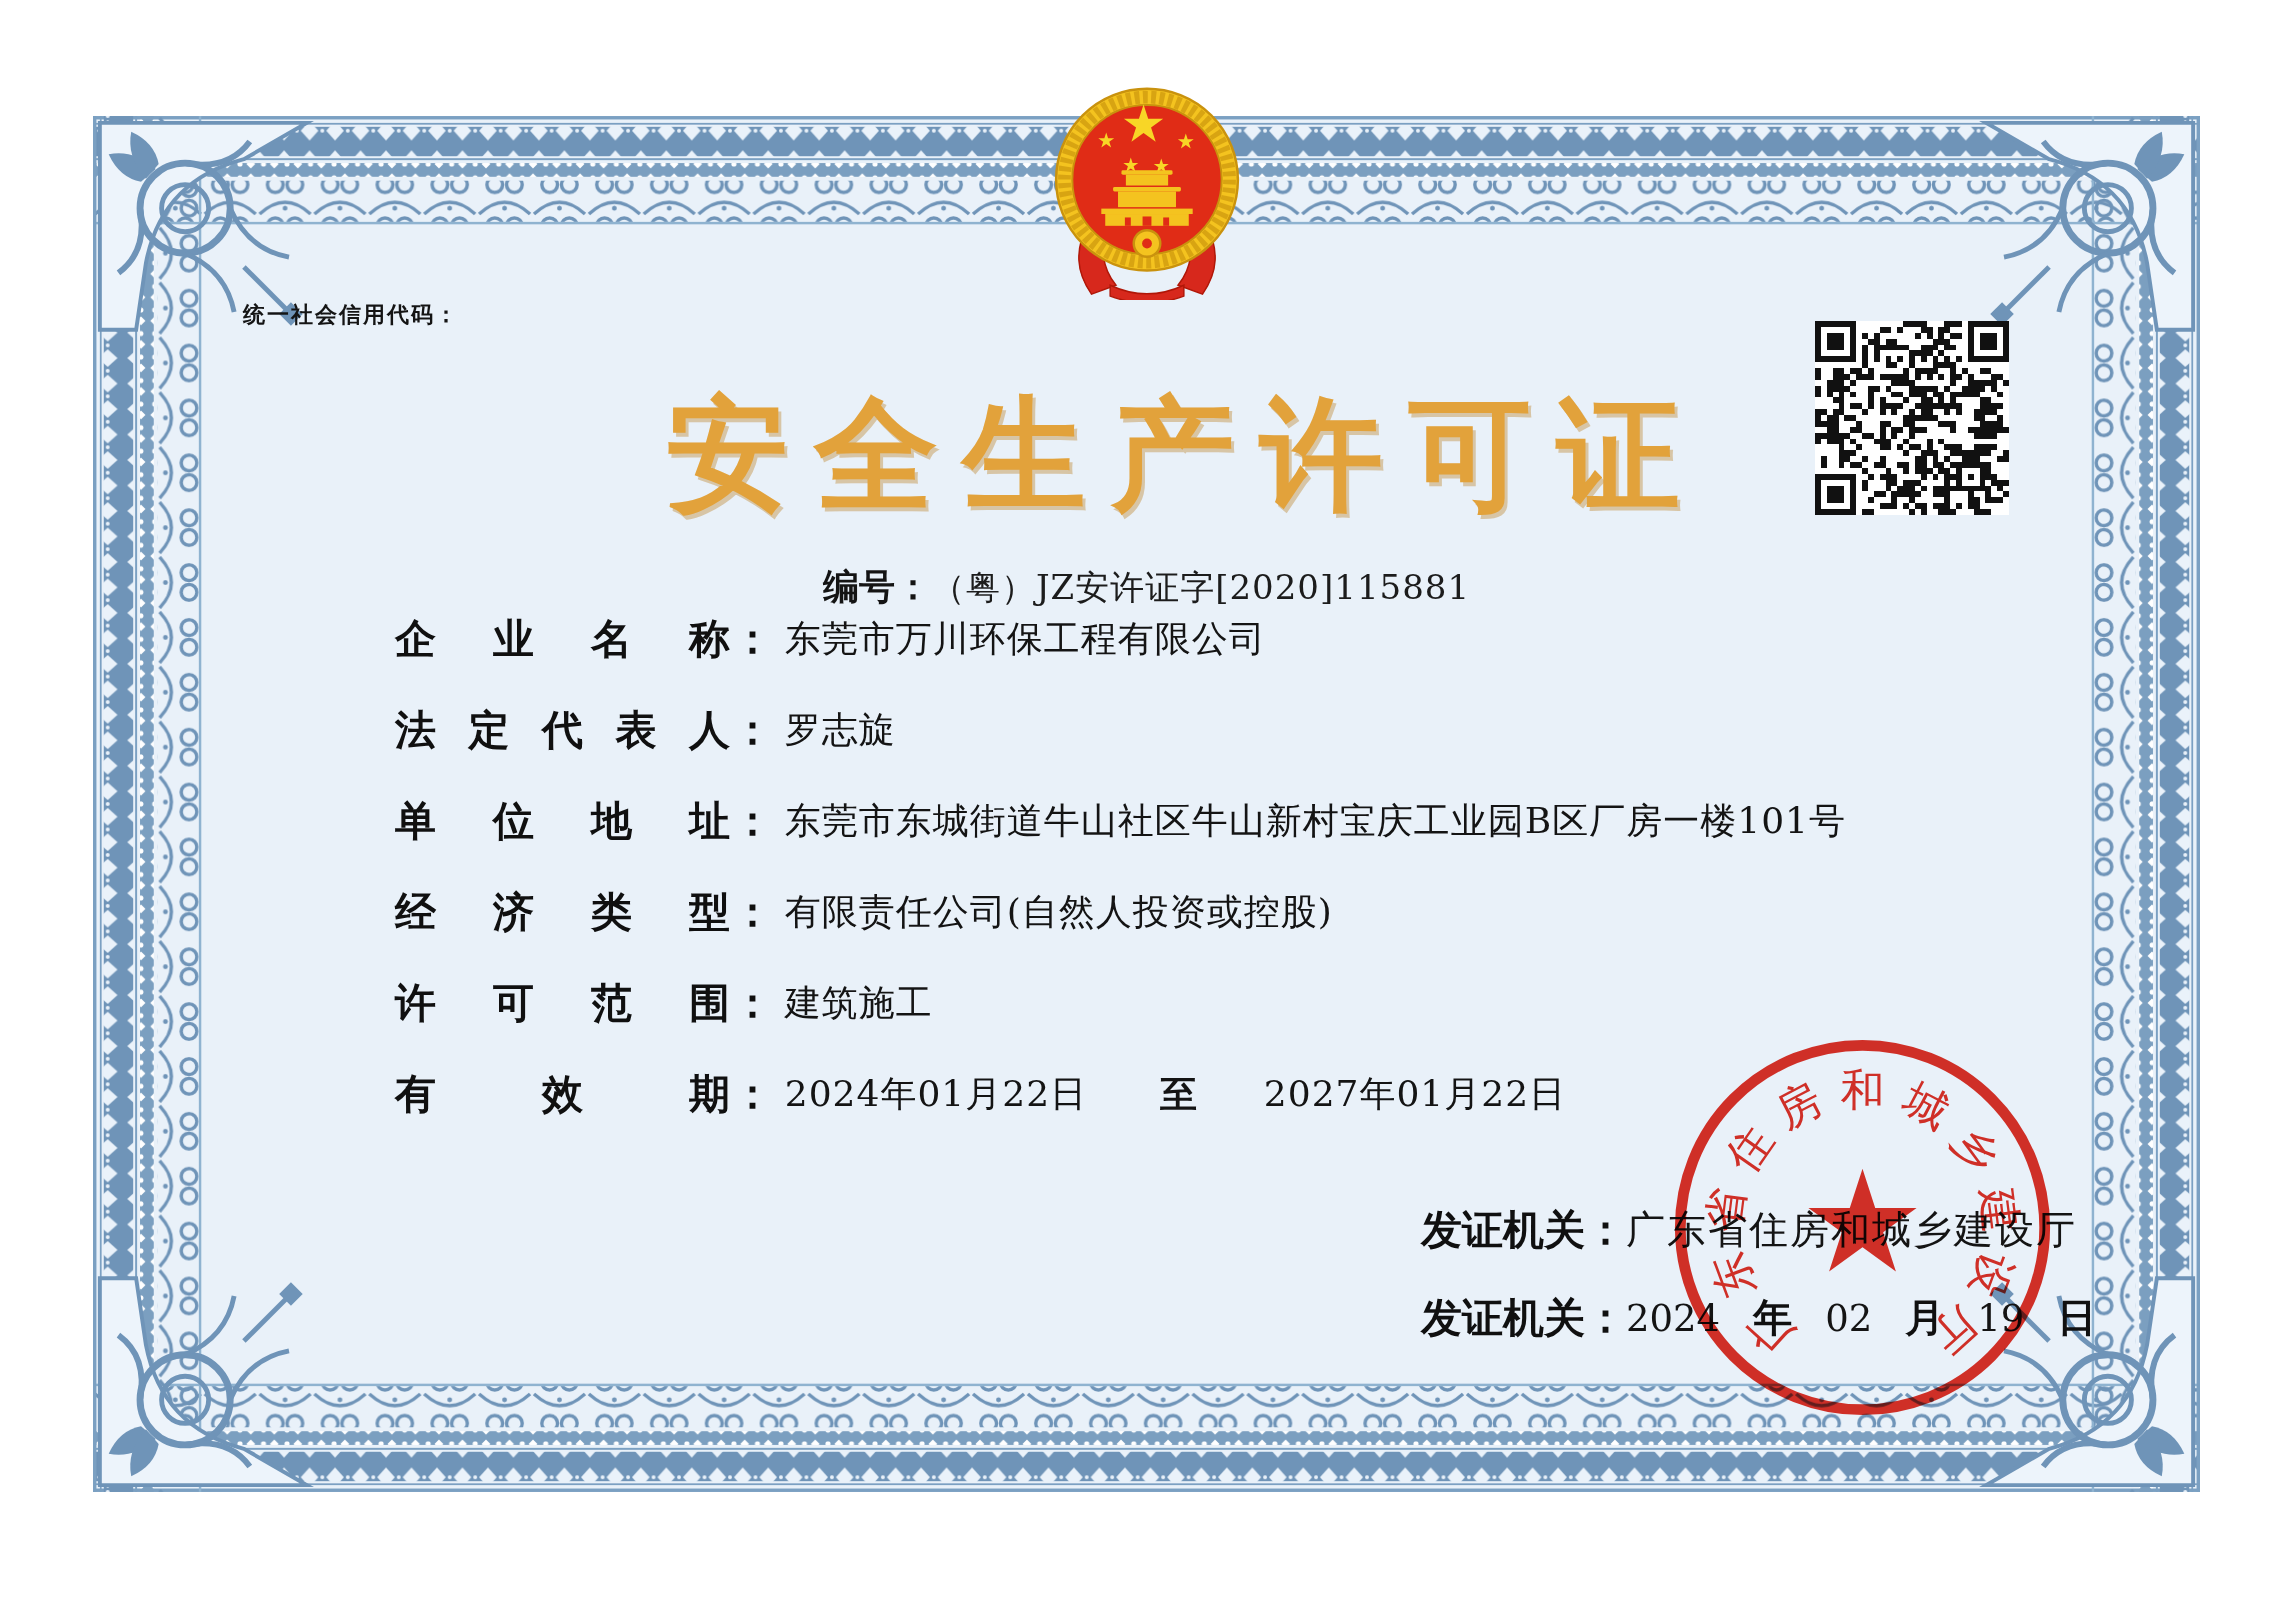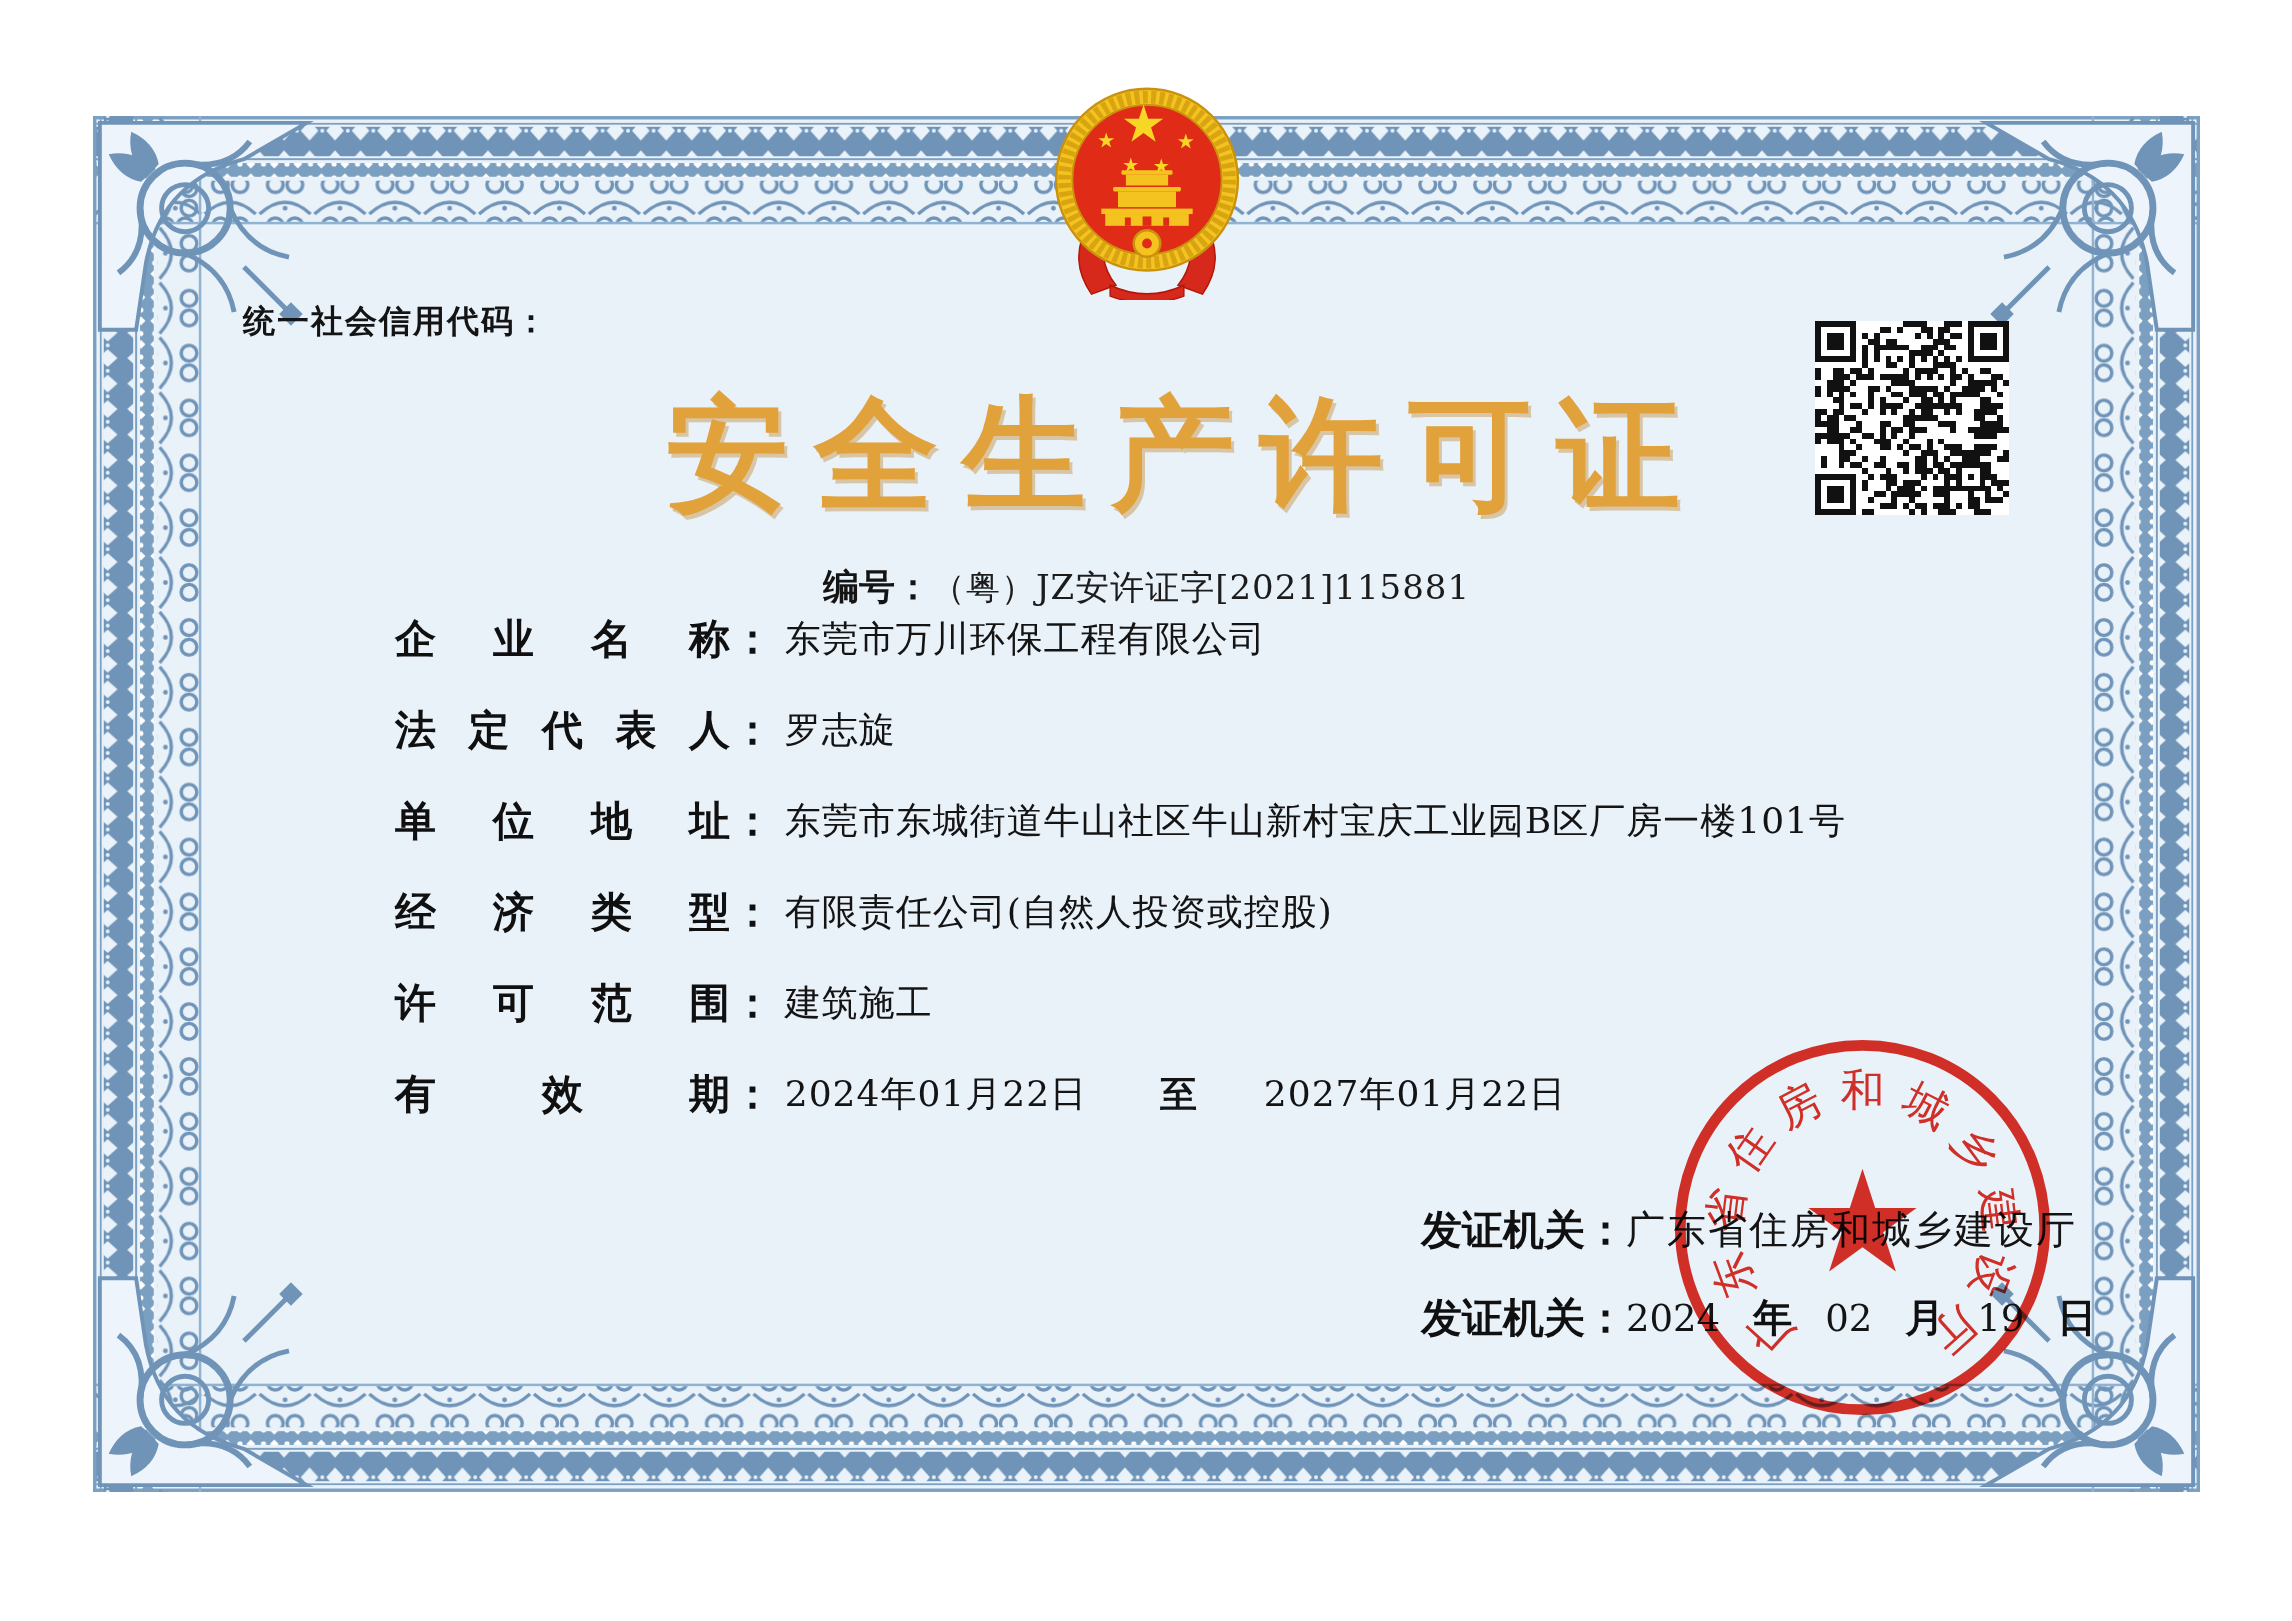--- a/index.html
+++ b/index.html
@@ -5,21 +5,21 @@
   html,body{margin:0;padding:0;background:#ffffff;}
   .page{position:relative;width:2293px;height:1621px;background:#ffffff;overflow:hidden;
         font-family:"DejaVu Sans","Liberation Sans",sans-serif;color:#111;}
   .abs{position:absolute;}
 
   
   #frame-svg{left:93px;top:116px;}
 
   
   .credit-line{left:243px;top:300px;display:flex;align-items:baseline;}
-  .credit-label{font-size:32px;font-weight:800;letter-spacing:2px;color:#141414;}
+  .credit-label{font-size:22px;font-weight:800;letter-spacing:2px;color:#141414;}
   .credit-value{font-family:"DejaVu Serif","Liberation Serif",serif;font-size:35px;letter-spacing:2px;color:#1c1c1c;}
   .title{left:0;top:374px;width:2293px;text-align:center;font-size:123px;font-weight:800;
          letter-spacing:25.5px;color:#e2a23b;text-shadow:2.9px 3.9px 0 rgba(186,126,32,.38);padding-left:39px;}
   .number-line{left:0;top:535px;width:2293px;display:flex;justify-content:center;align-items:baseline;}
   .number-label{font-size:36px;font-weight:800;color:#141414;margin-top:28px;}
   .number-value{font-family:"DejaVu Serif","Liberation Serif",serif;font-size:34px;color:#1c1c1c;letter-spacing:1px;}
 
   
   #fields{left:395px;top:594px;width:1666px;}
   .frow{height:91px;display:flex;align-items:center;}
@@ -705,21 +705,21 @@
     </svg>
 
   <div class="abs credit-line">
     <span class="credit-label">统一社会信用代码：</span>
   </div>
 
   <div class="abs title">安全生产许可证</div>
 
   <div class="abs number-line">
     <span class="number-label">编号：</span>
-    <span class="number-value">（粤）JZ安许证字[2021]115881</span>
+    <span class="number-value">（粤）JZ安许证字[2020]115881</span>
   </div>
 
   <div id="fields" class="abs">
       <div class="frow">
         <span class="flabel">
           <span>企</span>
           <span>业</span>
           <span>名</span>
           <span>称</span>
         </span>

